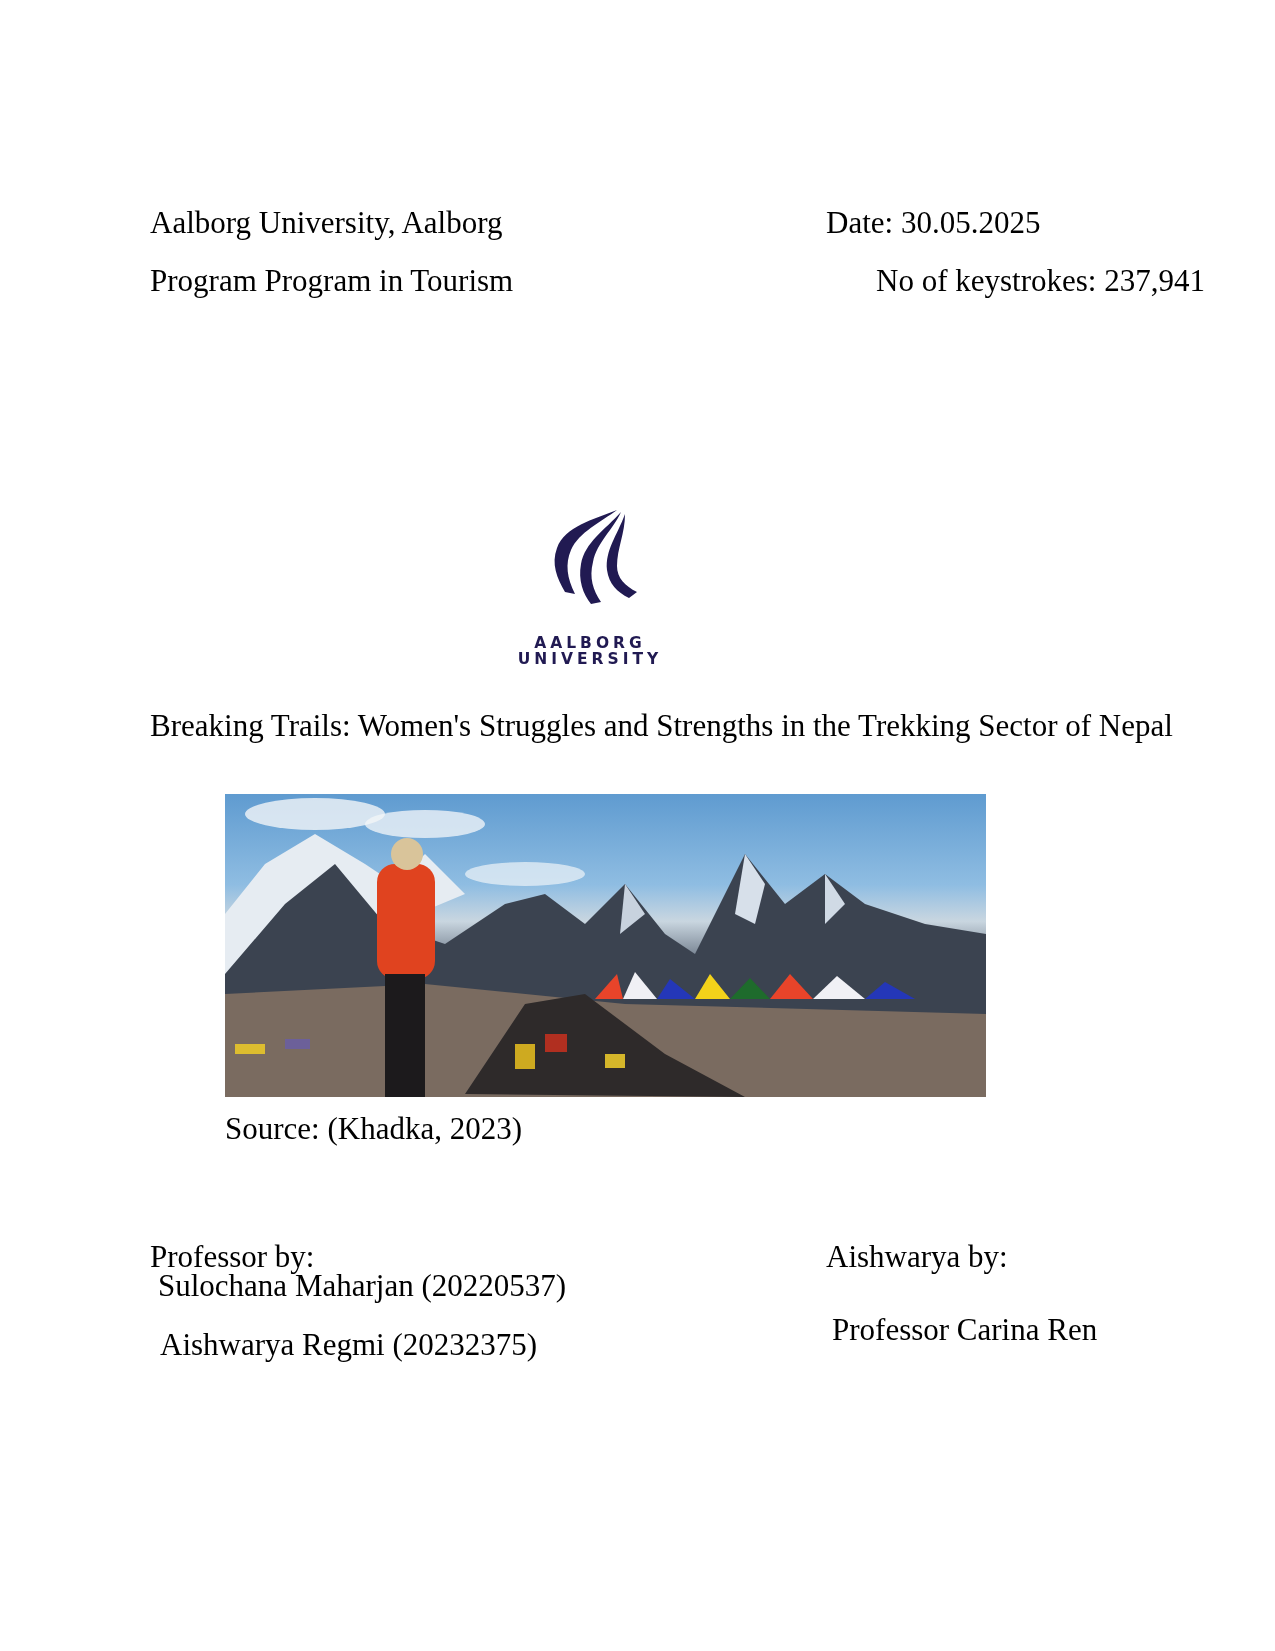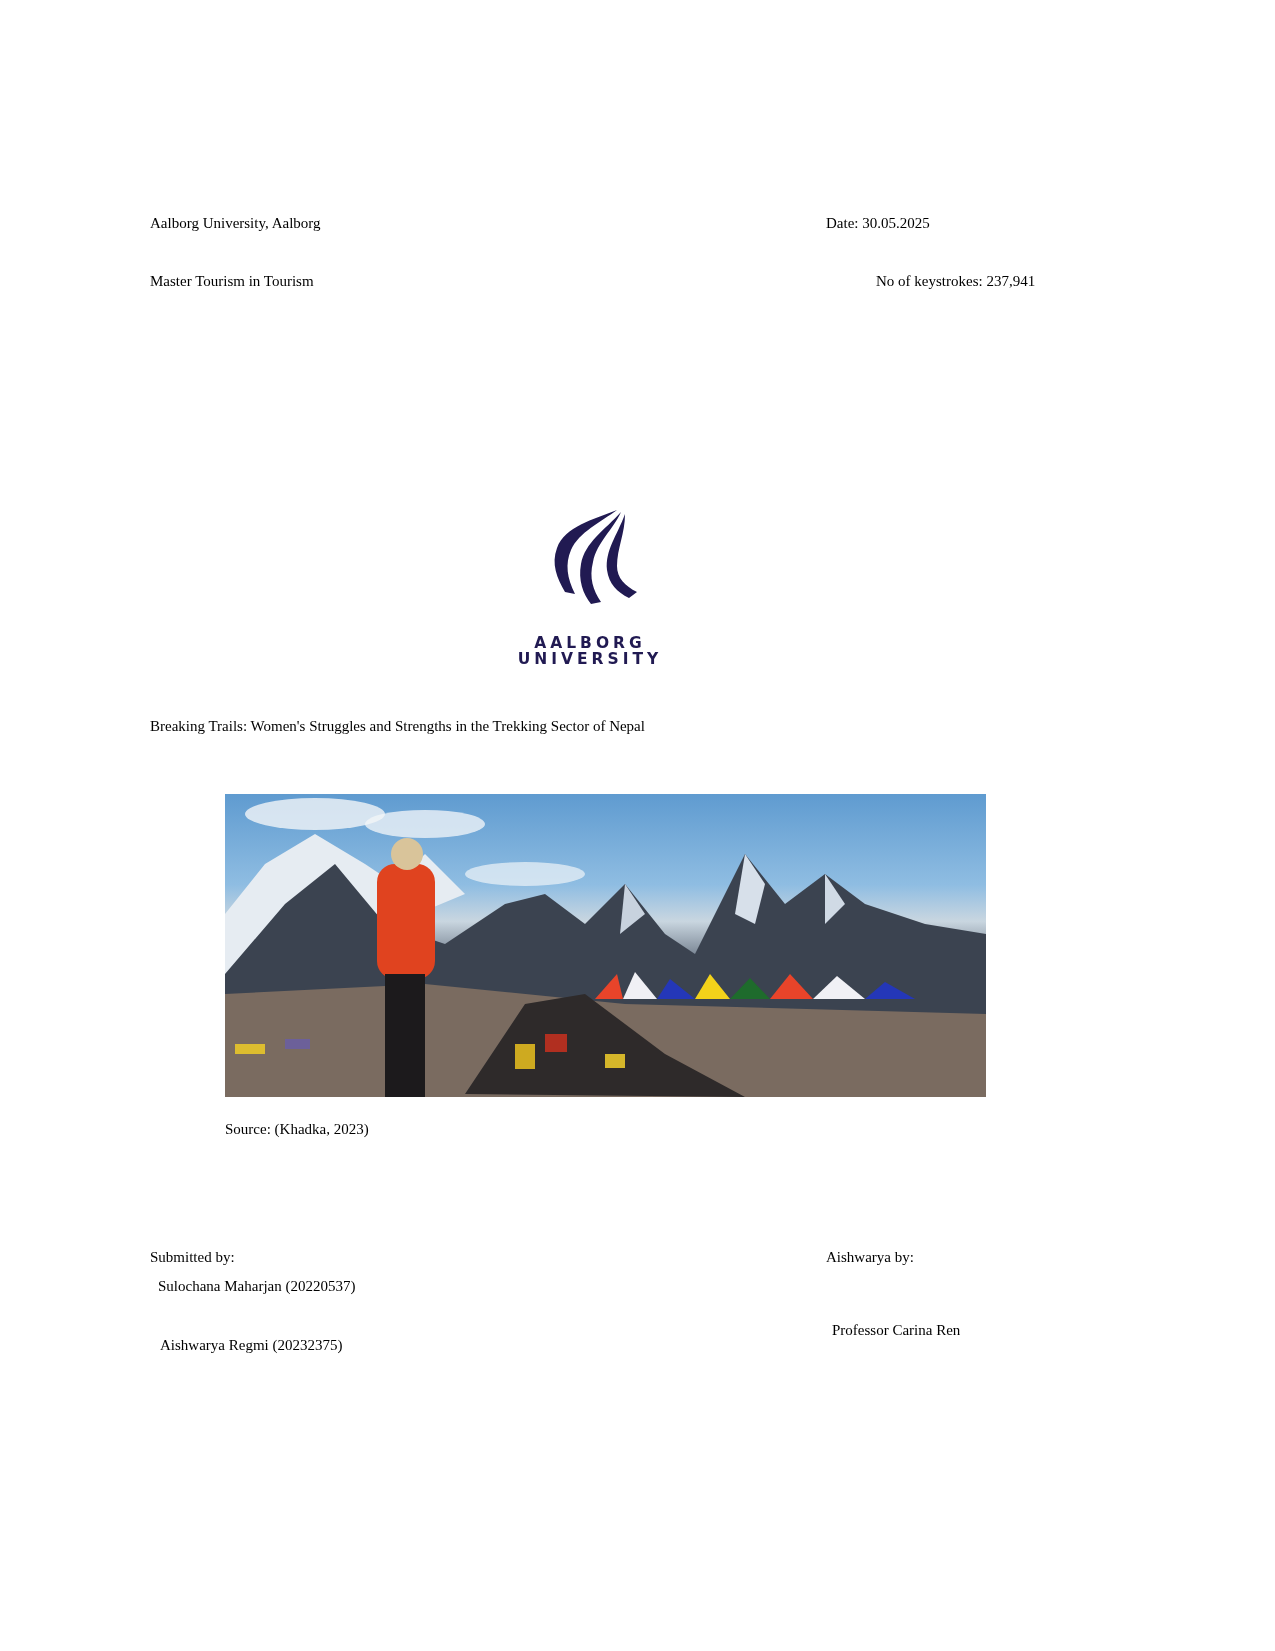--- a/index.html
+++ b/index.html
@@ -1,32 +1,32 @@
 <!DOCTYPE html>
 <html><head>
   <meta charset="utf-8">
   <style>
     html, body { margin: 0; padding: 0; background: #ffffff; }
     body { width: 1275px; height: 1651px; position: relative; overflow: hidden;
            font-family: "Liberation Serif", "DejaVu Serif", serif; color: #000; }
-    .t { position: absolute; font-size: 15px; line-height: 28px; white-space: nowrap; }
+    .t { position: absolute; font-size: 31px; line-height: 28px; white-space: nowrap; }
     .b { font-weight: normal; }
     .logo { position: absolute; left: 505px; top: 500px; width: 170px; height: 180px; }
     .logo-text { position: absolute; left: 0; width: 170px; text-align: center;
                  font-family: "DejaVu Sans", "Liberation Sans", sans-serif; font-weight: bold;
                  color: #211a52; font-size: 15.5px; letter-spacing: 4px; }
     .photo { position: absolute; left: 225px; top: 794px; width: 761px; height: 303px; overflow: hidden;
              background: linear-gradient(180deg, #5f9bd0 0%, #8fbde2 30%, #c9d6e0 42%, #4a5566 60%, #3a3d45 72%, #6b6058 86%, #8a7b6e 100%); }
   </style>
 </head>
 <body>
 
 <div class="t" style="left:150px; top:209px;">Aalborg University, Aalborg</div>
 <div class="t" style="left:826px; top:209px;">Date: 30.05.2025</div>
-<div class="t" style="left:150px; top:267px;">Master Tourism in Tourism</div>
+<div class="t" style="left:150px; top:267px;">Program Program in Tourism</div>
 <div class="t" style="left:876px; top:267px;">No of keystrokes: 237,941</div>
 
 <div class="logo">
   <svg width="170" height="100" viewBox="0 0 170 100" style="position:absolute;left:0;top:8px;">
     <g fill="#211a52">
       <path d="M112 2 C 88 12, 60 18, 52 40 C 46 56, 52 70, 60 84 L 70 86 C 62 70, 60 56, 66 42 C 74 24, 96 14, 112 2 Z"></path>
       <path d="M116 4 C 100 22, 80 34, 76 56 C 73 72, 78 86, 86 96 L 96 94 C 88 82, 84 70, 88 54 C 92 34, 108 22, 116 4 Z"></path>
       <path d="M120 6 C 112 28, 100 42, 102 62 C 104 76, 112 84, 124 90 L 132 84 C 120 78, 112 70, 112 58 C 112 40, 120 26, 120 6 Z"></path>
     </g>
   </svg>
@@ -66,18 +66,18 @@
       <rect x="60" y="245" width="25" height="10" fill="#6b5fa0"></rect>
       <rect x="290" y="250" width="20" height="25" fill="#e0b820"></rect>
       <rect x="320" y="240" width="22" height="18" fill="#c03020"></rect>
       <rect x="380" y="260" width="20" height="14" fill="#e8c62a"></rect>
     </g>
   </svg>
 </div>
 
 <div class="t" style="left:225px; top:1115px;">Source: (Khadka, 2023)</div>
 
-<div class="t b" style="left:150px; top:1243px;">Submitted by:</div>
+<div class="t b" style="left:150px; top:1243px;">Professor by:</div>
 <div class="t" style="left:158px; top:1272px;">Sulochana Maharjan (20220537)</div>
 <div class="t" style="left:160px; top:1331px;">Aishwarya Regmi (20232375)</div>
 
 <div class="t b" style="left:826px; top:1243px;">Aishwarya by:</div>
 <div class="t" style="left:832px; top:1272px;margin-top:44px;">Professor Carina Ren</div>
 
 </body></html>

